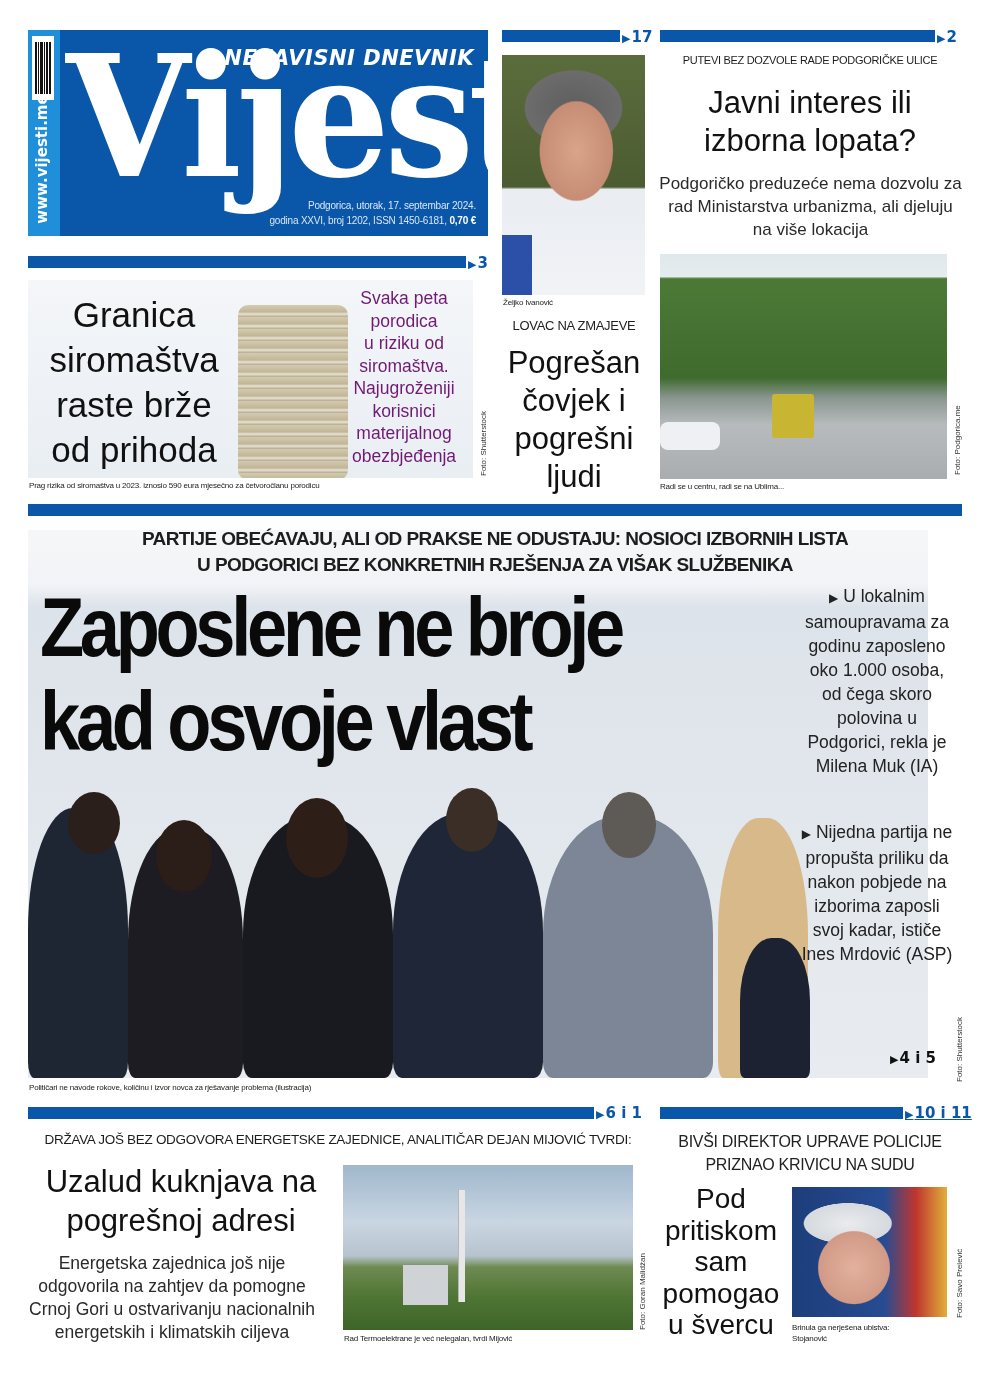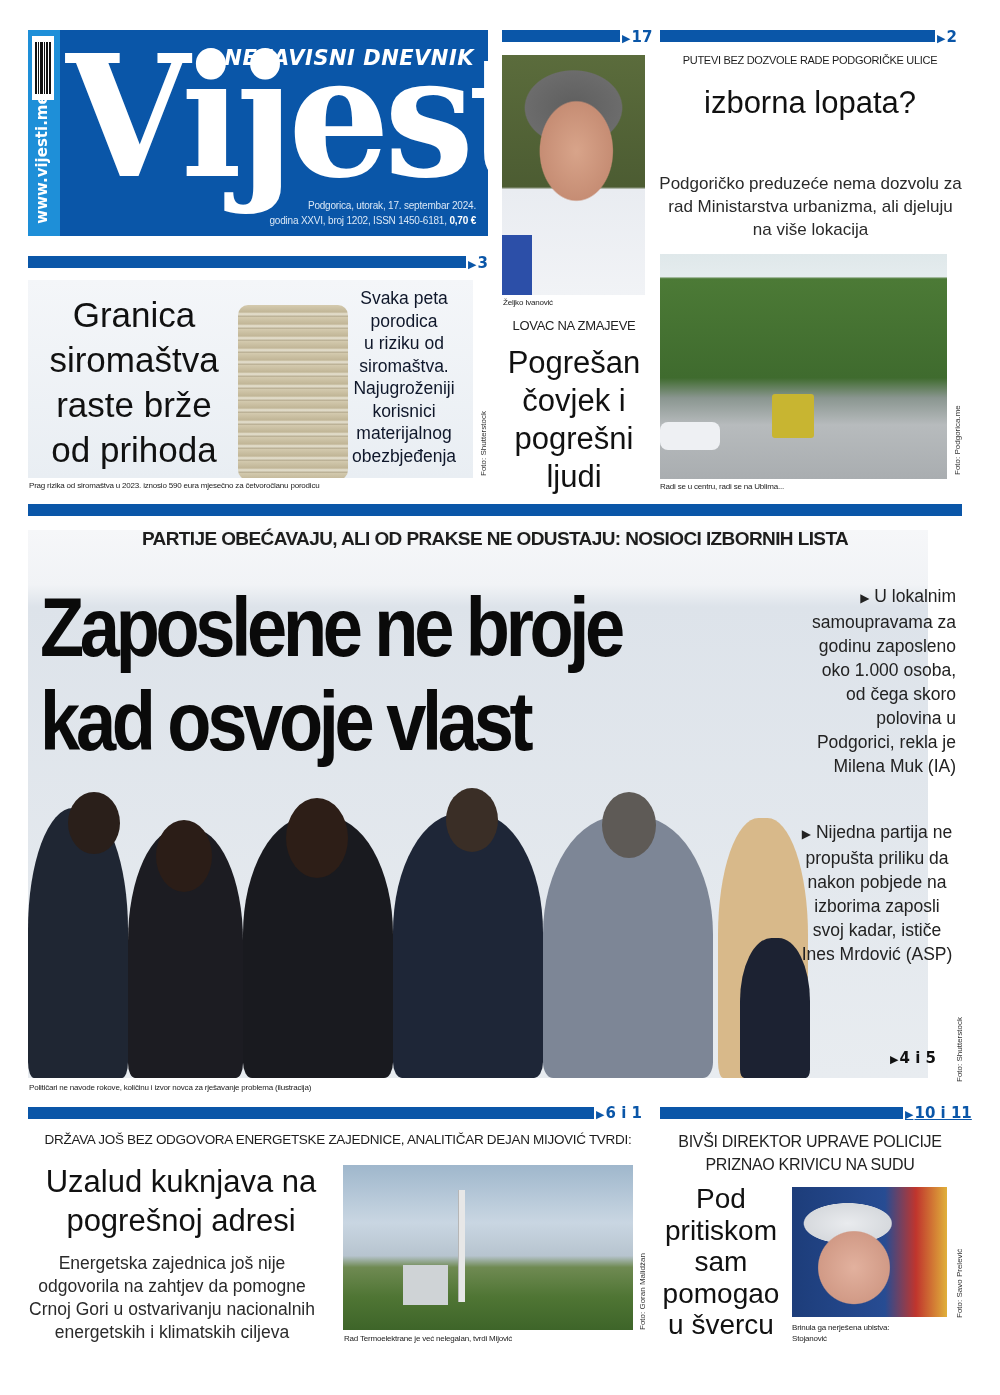--- a/index.html
+++ b/index.html
@@ -90,20 +90,21 @@
   <div>Pogrešan</div>
   <div>čovjek i</div>
   <div>pogrešni</div>
   <div>ljudi</div>
 </div>
 
 <div class="bar" style="left:660px; top:30px; width:275px;"></div>
 <div class="pageref" style="left:937px; top:30px;"><span class="tri">▶</span><span>2</span></div>
 <div class="kicker center" style="left:655px; top:54px; width:310px; font-size:11px; font-weight:normal;">PUTEVI BEZ DOZVOLE RADE PODGORIČKE ULICE</div>
 <div class="head-txt center" style="left:655px; top:84px; width:310px; font-size:31px; line-height:38px;">
+  <div>Javni interes ili</div>
   <div>izborna lopata?</div>
 </div>
 <div class="head-txt center" style="left:658px; top:172px; width:305px; font-size:17px; line-height:23px; color:#2a2a2a;">Podgoričko preduzeće nema dozvolu za rad Ministarstva urbanizma, ali djeluju na više lokacija</div>
 <div id="street-photo" class="photo">
     <div class="car"></div>
     <div class="truck"></div>
   </div>
 <div class="credit" style="left:953px; top:475px;">Foto: Podgorica.me</div>
 <div class="caption" style="left:660px; top:482px;">Radi se u centru, radi se na Ublima...</div>
 
@@ -111,21 +112,21 @@
 <div class="pageref" style="left:468px; top:256px;"><span class="tri">▶</span><span>3</span></div>
 <div id="coins-photo" class="photo">
     <div class="stack"></div>
   </div>
 <div class="head-txt center" style="left:30px; top:292px; width:208px; font-size:35px; line-height:45px;">
   <div>Granica</div>
   <div>siromaštva</div>
   <div>raste brže</div>
   <div>od prihoda</div>
 </div>
-<div class="head-txt center" style="left:340px; top:287px; width:128px; font-size:17.5px; line-height:22.5px; color:#0f172a;">
+<div class="head-txt center" style="left:340px; top:287px; width:128px; font-size:17.5px; line-height:22.5px; color:#701a75;">
   <div>Svaka peta</div>
   <div>porodica</div>
   <div>u riziku od</div>
   <div>siromaštva.</div>
   <div>Najugroženiji</div>
   <div>korisnici</div>
   <div>materijalnog</div>
   <div>obezbjeđenja</div>
 </div>
 <div class="credit" style="left:479px; top:476px;">Foto: Shutterstock</div>
@@ -141,26 +142,27 @@
   <div class="head" style="left:258px; top:268px; width:62px; height:80px; background:#2d1e17;"></div>
   <div class="person" style="left:365px; width:150px; height:265px; background:#1e2637;"></div>
   <div class="head" style="left:418px; top:258px; width:52px; height:64px; background:#3a2e26;"></div>
   <div class="person" style="left:515px; width:170px; height:262px; background:#7d8696;"></div>
   <div class="head" style="left:574px; top:262px; width:54px; height:66px; background:#5e5a56;"></div>
   <div class="person" style="left:690px; width:90px; height:260px; background:#d8b98a;"></div>
   <div class="person" style="left:712px; width:70px; height:140px; background:#1c2232;"></div>
 </div>
 <div class="kicker center" style="left:28px; top:526px; width:934px; font-size:19px; line-height:26px; letter-spacing:-0.6px;">
   <div>PARTIJE OBEĆAVAJU, ALI OD PRAKSE NE ODUSTAJU: NOSIOCI IZBORNIH LISTA</div>
+  <div>U PODGORICI BEZ KONKRETNIH RJEŠENJA ZA VIŠAK SLUŽBENIKA</div>
 </div>
 <div class="head-txt" style="left:40px; top:580px; width:760px; font-family:'Liberation Sans', sans-serif; font-weight:bold; font-size:84px; line-height:94px; letter-spacing:-5px; transform:scaleX(0.86); transform-origin:left; color:#0a0a0a;">
   <div>Zaposlene ne broje</div>
   <div>kad osvoje vlast</div>
 </div>
-<div class="head-txt center" style="left:798px; top:584px; width:158px; font-size:17.5px; line-height:24px; color:#222;text-align:right;">
+<div class="head-txt center" style="left:798px; top:584px; width:158px; font-size:17.5px; line-height:24px; color:#222;">
   <span style="font-size:12px;">▶</span>
   <span>U lokalnim samoupravama za godinu zaposleno oko 1.000 osoba, od čega skoro polovina u Podgorici, rekla je Milena Muk (IA)</span>
 </div>
 <div class="head-txt center" style="left:798px; top:820px; width:158px; font-size:17.5px; line-height:24px; color:#222;">
   <span style="font-size:12px;">▶</span>
   <span>Nijedna partija ne propušta priliku da nakon pobjede na izborima zaposli svoj kadar, ističe Ines Mrdović (ASP)</span>
 </div>
 <div class="pageref" style="left:845px; top:1051px; color:#111; font-size:15px;padding-left:45px;"><span class="tri">▶</span><span>4 i 5</span></div>
 <div class="credit" style="left:955px; top:1082px;">Foto: Shutterstock</div>
 <div class="caption" style="left:29px; top:1083px;">Političari ne navode rokove, količinu i izvor novca za rješavanje problema (ilustracija)</div>

